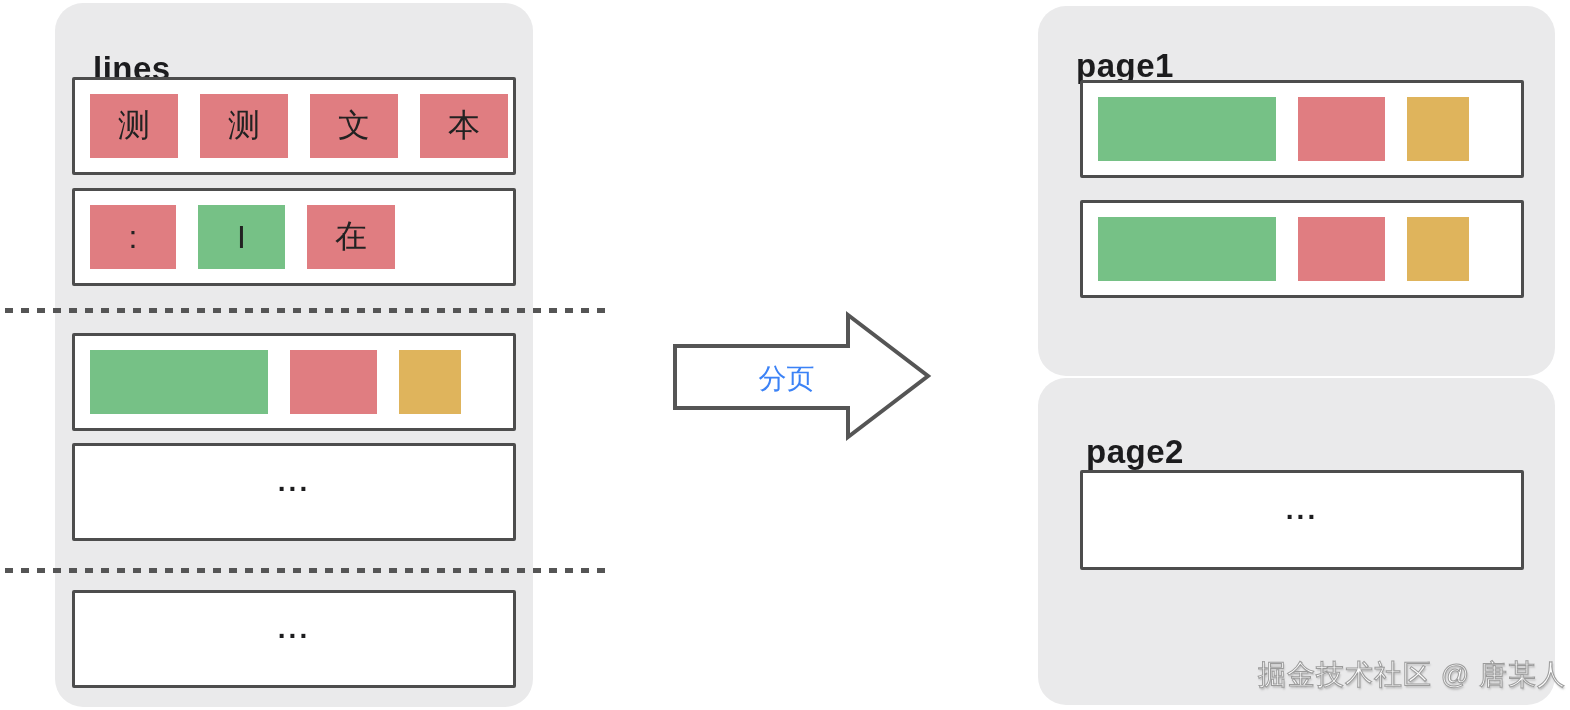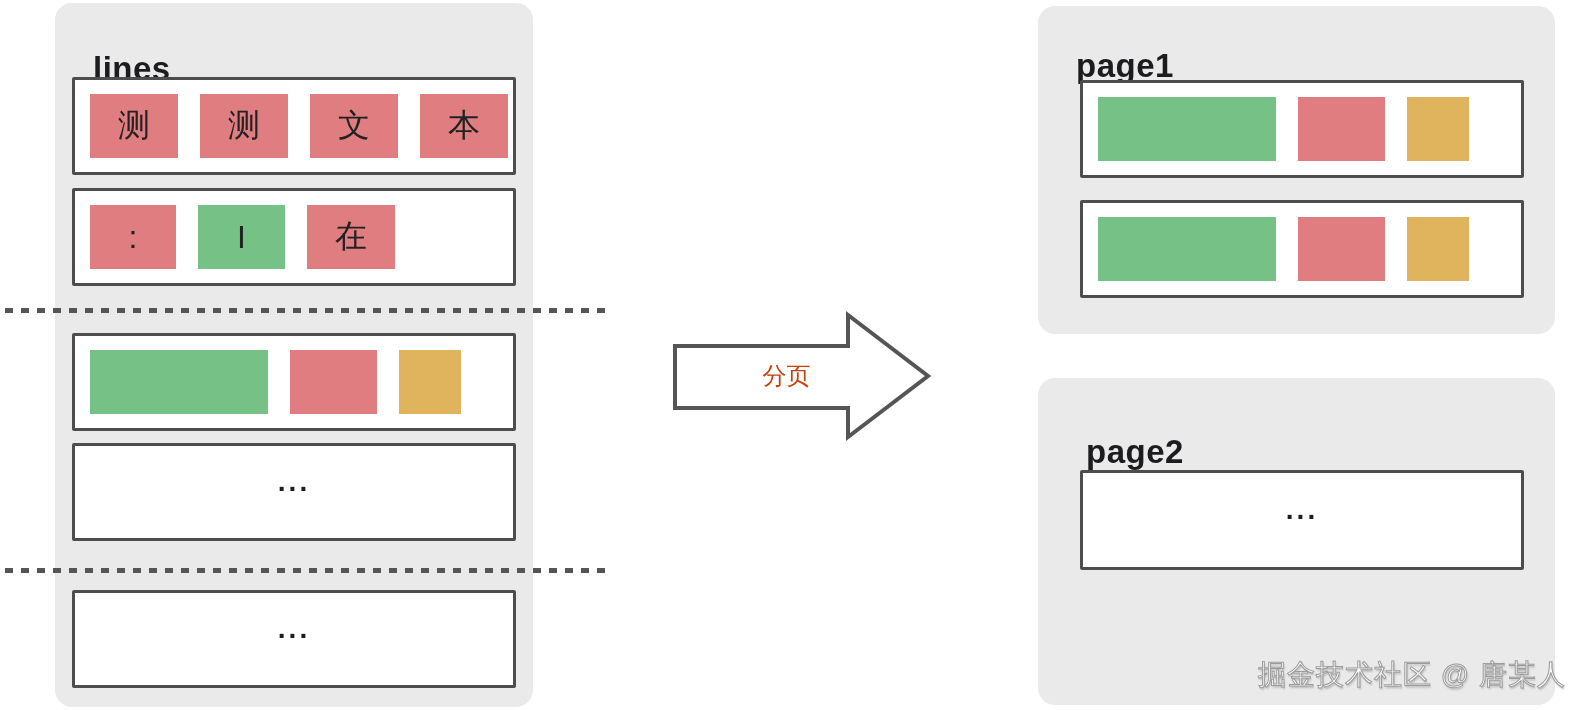--- a/index.html
+++ b/index.html
@@ -1,22 +1,22 @@
 <!DOCTYPE html>
 <html><head>
 <meta charset="utf-8">
 <style>
   html,body{margin:0;padding:0;}
   body{
     width:1570px;height:710px;position:relative;background:#ffffff;
     font-family:"Liberation Sans","DejaVu Sans",sans-serif;overflow:hidden;
   }
-  .panel{position:absolute;background:#eaeaeb;border-radius:17px;}
+  .panel{position:absolute;background:#eaeaeb;border-radius:28px;}
   #lines-panel{left:55px;top:3px;width:478px;height:704px;}
-  #page1-panel{left:1038px;top:6px;width:517px;height:328px;}
+  #page1-panel{left:1038px;top:6px;width:517px;height:370px;}
   #page2-panel{left:1038px;top:378px;width:517px;height:327px;text-align:center;}
   .panel-title{
     position:absolute;font-size:33px;font-weight:700;color:#1c1c1e;letter-spacing:.5px;
   }
   #lines-panel .panel-title{left:38px;top:20px;}
   #page1-panel .panel-title{left:38px;top:14px;}
   #page2-panel .panel-title{left:48px;top:28px;}
   .linebox{
     position:absolute;width:444px;height:98px;background:#ffffff;
     border:3px solid #4d4d4d;border-radius:2px;box-sizing:border-box;
@@ -37,21 +37,21 @@
     transform:translateY(-30%);
   }
   .dashline{
     position:absolute;left:5px;width:606px;height:5px;
     background:repeating-linear-gradient(90deg,#555555 0 8px,transparent 8px 16px);
   }
   #dash1{top:308px;} #dash2{top:568px;}
   #arrow-svg{position:absolute;left:660px;top:300px;width:285px;height:150px;}
   .arrow-label{
     position:absolute;left:744px;top:360px;width:85px;text-align:center;
-    font-size:24px;font-weight:500;color:#c2410c;
+    font-size:28px;font-weight:500;color:#3b82f6;
   }
   .watermark{
     position:absolute;left:1258px;top:656px;font-size:28px;letter-spacing:1px;
     color:#fbfbfb;-webkit-text-stroke:1px #9b9b9b;
     text-shadow:1px 2px 2px rgba(120,120,120,.45);
     white-space:nowrap;
   }
 </style>
 </head>
 <body>

